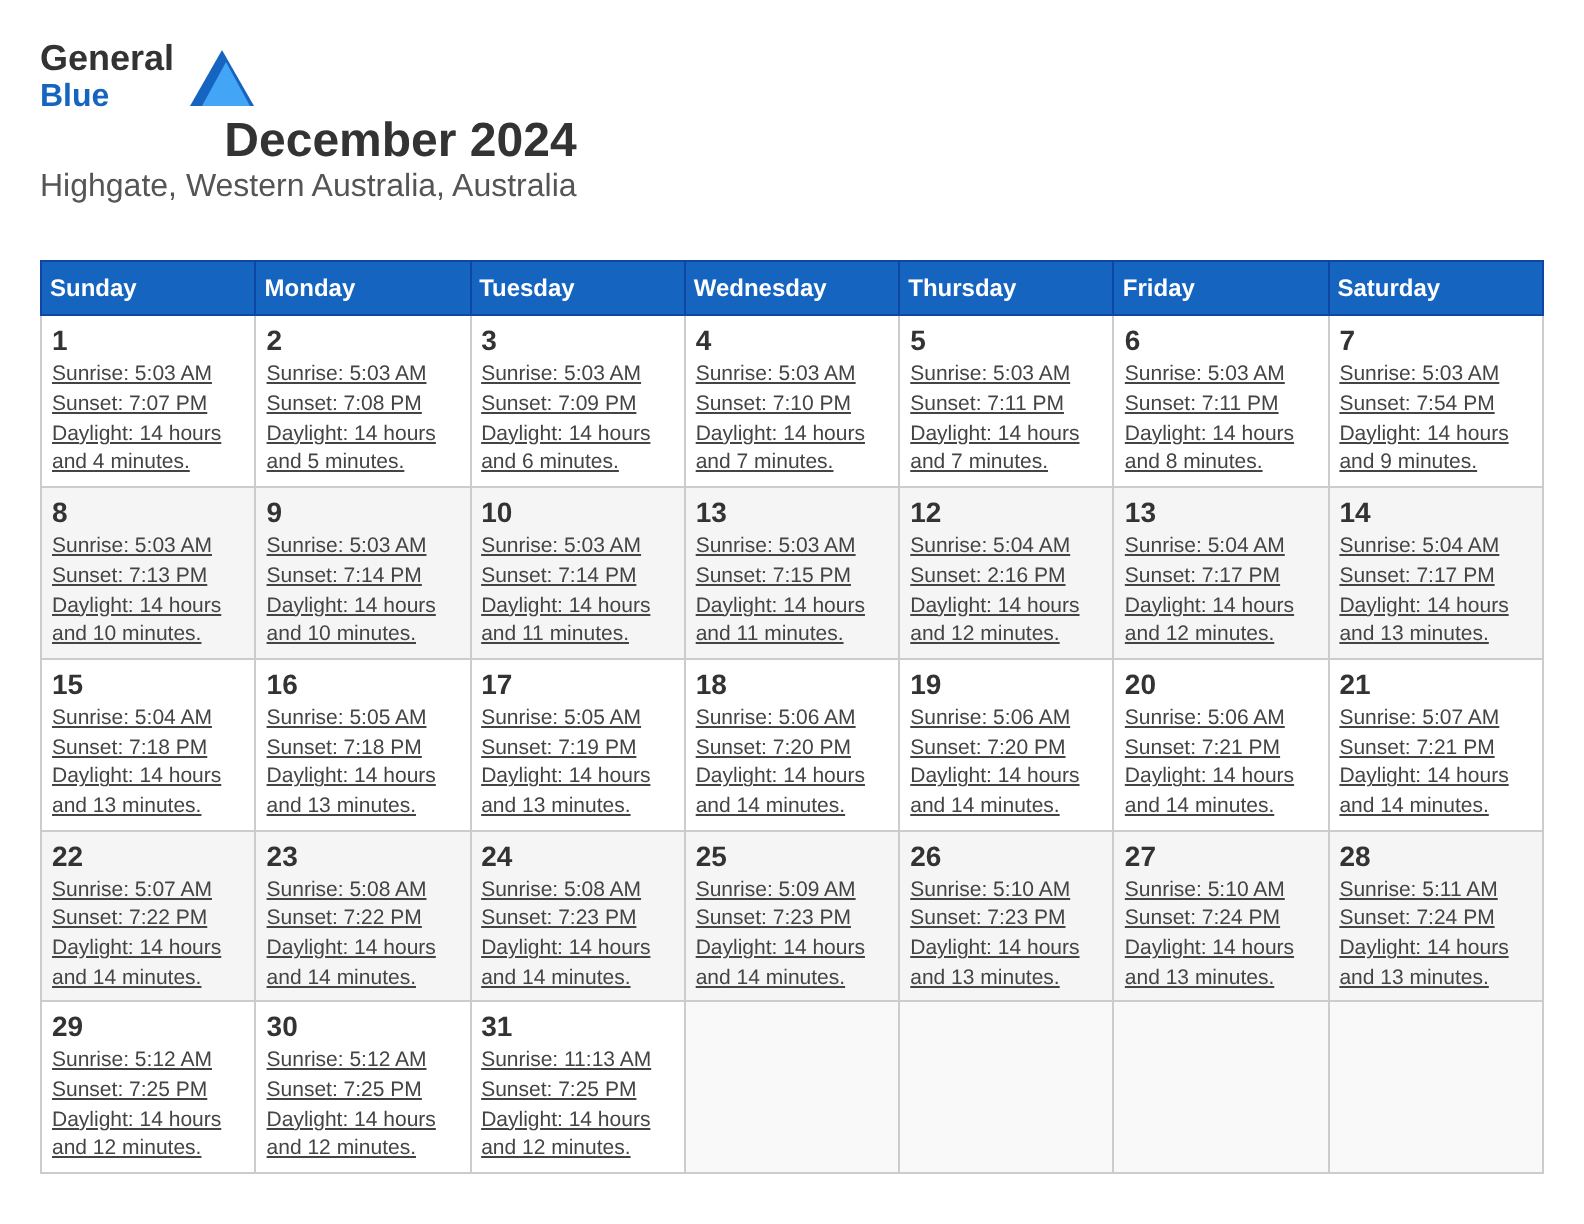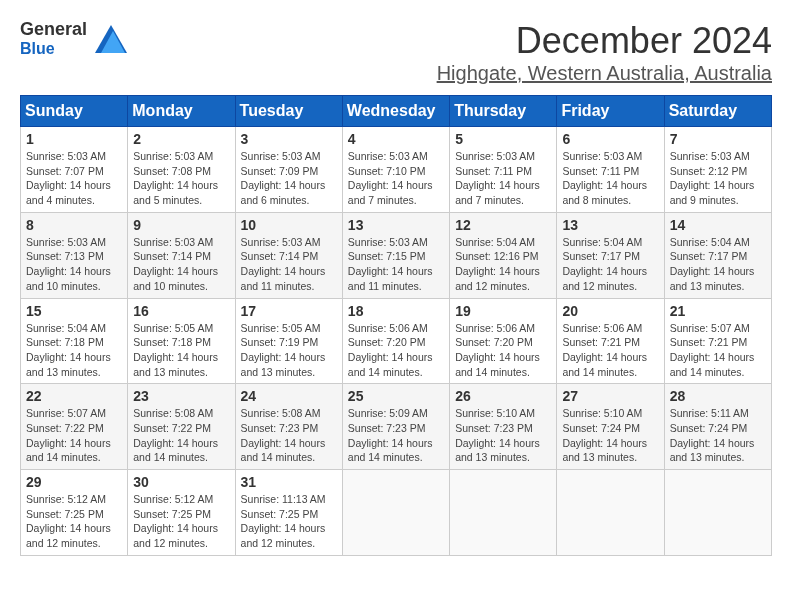--- a/index.html
+++ b/index.html
@@ -7,50 +7,50 @@
       font-family: Arial, sans-serif;
       background: #fff;
       width: 792px;
       min-height: 612px;
       padding: 20px;
     }
     .header-section {
       display: flex;
       justify-content: space-between;
       align-items: flex-start;
-      margin-bottom: 10px;
+      margin-bottom: 27px;
+      flex-direction: column;
     }
     .logo {
       display: flex;
       align-items: center;
     }
     .title-section {
       text-align: right;
     }
     .month-title {
-      font-size: 36px;
-      font-weight: normal;
+      font-size: 24px;
+      font-weight: bold;
       color: #333;
     }
     .location-title {
-      font-size: 20px;
+      font-size: 16px;
       color: #555;
-      text-decoration: underline;
     }
     .calendar-table {
       width: 100%;
       border-collapse: collapse;
       font-size: 11px;
     }
     .calendar-table th {
       background-color: #1565c0;
       color: #fff;
       padding: 6px 4px;
       text-align: left;
-      font-size: 16px;
+      font-size: 12px;
       font-weight: bold;
       border: 1px solid #0d47a1;
     }
     .calendar-table td {
       border: 1px solid #ccc;
       padding: 4px 5px;
       vertical-align: top;
       width: calc(100% / 7);
       height: 80px;
       background: #fff;
@@ -62,20 +62,21 @@
       font-size: 14px;
       font-weight: bold;
       color: #333;
       display: block;
       margin-bottom: 2px;
     }
     .day-info {
       color: #444;
       font-size: 10.5px;
       line-height: 1.4;
+      text-decoration: underline;
     }
     .empty-cell {
       background: #f9f9f9 !important;
     }
   </style>
 </head>
 <body>
 
 <div class="header-section">
   <div class="logo">
@@ -158,21 +159,21 @@
           <div class="day-info">
             <div>Sunrise: 5:03 AM</div>
             <div>Sunset: 7:11 PM</div>
             <div>Daylight: 14 hours and 8 minutes.</div>
           </div>
         </td>
         <td>
           <span class="day-number">7</span>
           <div class="day-info">
             <div>Sunrise: 5:03 AM</div>
-            <div>Sunset: 2:12 PM</div>
+            <div>Sunset: 7:54 PM</div>
             <div>Daylight: 14 hours and 9 minutes.</div>
           </div>
         </td>
       </tr>
       <tr>
         <td>
           <span class="day-number">8</span>
           <div class="day-info">
             <div>Sunrise: 5:03 AM</div>
             <div>Sunset: 7:13 PM</div>
@@ -200,21 +201,21 @@
           <div class="day-info">
             <div>Sunrise: 5:03 AM</div>
             <div>Sunset: 7:15 PM</div>
             <div>Daylight: 14 hours and 11 minutes.</div>
           </div>
         </td>
         <td>
           <span class="day-number">12</span>
           <div class="day-info">
             <div>Sunrise: 5:04 AM</div>
-            <div>Sunset: 12:16 PM</div>
+            <div>Sunset: 2:16 PM</div>
             <div>Daylight: 14 hours and 12 minutes.</div>
           </div>
         </td>
         <td>
           <span class="day-number">13</span>
           <div class="day-info">
             <div>Sunrise: 5:04 AM</div>
             <div>Sunset: 7:17 PM</div>
             <div>Daylight: 14 hours and 12 minutes.</div>
           </div>

